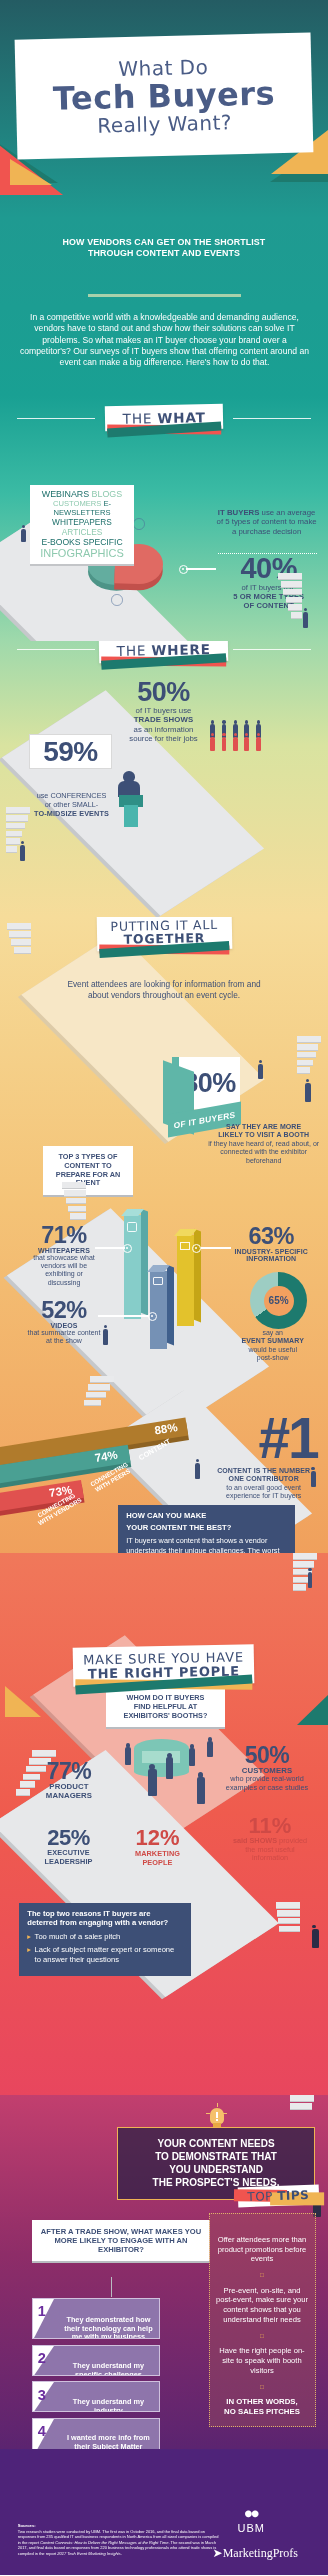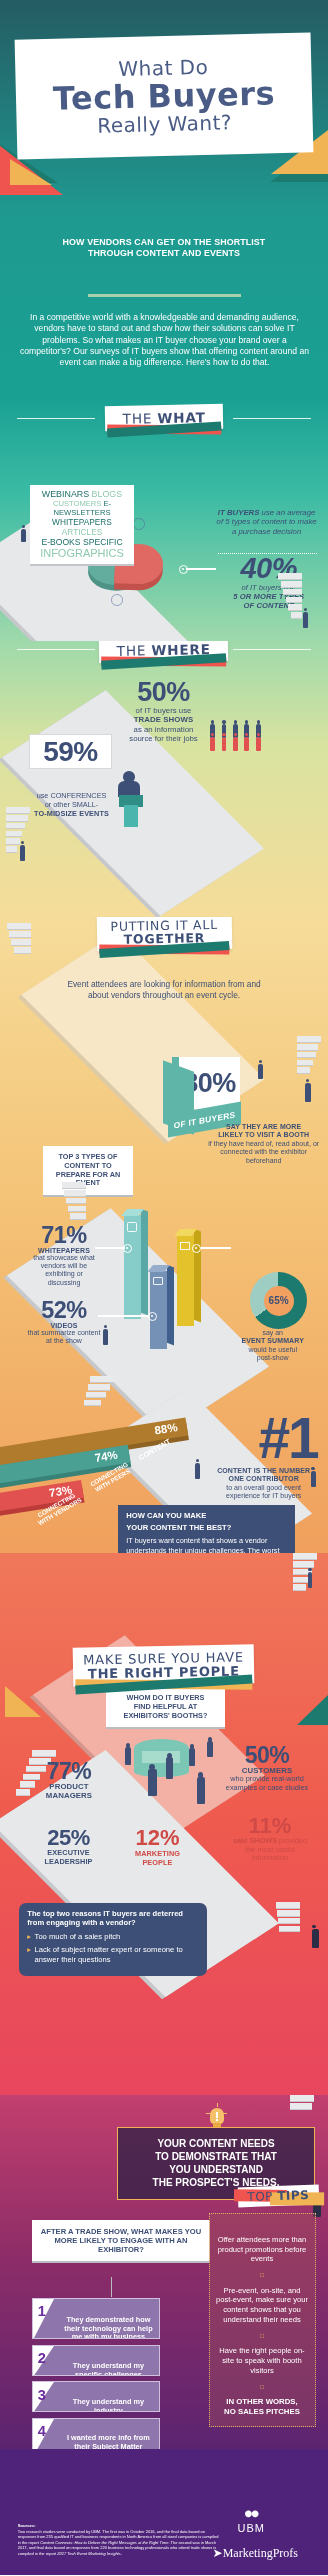--- a/index.html
+++ b/index.html
@@ -109,21 +109,21 @@
     color: #fff; font-size: 8.6px; line-height: 1.31;
   }
   .kw1 { font-size: 8.9px; }
   .kw2 { font-size: 7.6px; }
   .kw3 { font-size: 8.3px; }
   .kw4 { font-size: 8.6px; }
   .kw5 { font-size: 11px; }
   .kw-dark  { color: #1d6f6a; }
   .kw-light { color: #8dc9ae; }
 
-  .stat-right { position: absolute; text-align: center; font-style: italic; }
+  .stat-right { position: absolute; text-align: center; }
 
   .donut {
     position: absolute; border-radius: 50%;
   }
   .donut .hole {
     position: absolute; border-radius: 50%; background: #f3f4f5;
     display: flex; align-items: center; justify-content: center;
     font-weight: bold; color: #3d4f76;
   }
 
@@ -513,20 +513,25 @@
     <div class="callout-dot" style="left:123px;top:327px;"></div>
 
     <div style="position:absolute;left:26px;top:383px;width:76px;text-align:center;">
       <div class="big-pct" style="font-size:23.5px;">52%</div>
       <div class="cap" style="font-size:7px;">VIDEOS</div>
       <div style="font-size:7px;line-height:1.2;">that summarize content at the show</div>
     </div>
     <div class="callout-line" style="left:98px;top:398px;width:51px;"></div>
     <div class="callout-dot" style="left:148px;top:395px;"></div>
 
+    <div style="position:absolute;right:7.3px;top:309px;width:99px;text-align:center;">
+      <div class="big-pct" style="font-size:23.5px;">63%</div>
+      <div class="cap" style="font-size:7px;">INDUSTRY- SPECIFIC</div>
+      <div class="cap" style="font-size:7px;">INFORMATION</div>
+    </div>
     <div class="callout-line" style="left:201px;top:330px;width:30px;"></div>
     <div class="callout-dot" style="left:192px;top:327px;"></div>
 
     <div class="donut" style="right:21px;top:355px;width:57px;height:57px;background:conic-gradient(#1d7a6e 0% 65%, #9dcdc3 65% 100%);">
       <div class="hole" style="left:13.6px;top:13.6px;width:30px;height:30px;font-size:10px;background:#f2a05f;">
         <span>65%</span>
       </div>
     </div>
     <div style="position:absolute;right:7.3px;top:412px;width:96px;text-align:center;font-size:7px;line-height:1.2;">
       <div>say an</div>
@@ -685,21 +690,21 @@
     </div>
 
     <div style="position:absolute;right:19px;top:263px;width:78px;text-align:center;color:#cf4a46;">
       <div style="font-size:22px;font-weight:bold;line-height:.95;">11%</div>
       <div style="font-size:7.3px;line-height:1.2;">
         <span style="font-weight:bold;">said SHOWS</span>
         <span>provided the most useful information</span>
       </div>
     </div>
 
-    <div class="panel-dark" style="left:19px;top:350px;width:188px;border-radius:7px;">
+    <div class="panel-dark" style="left:19px;top:350px;width:172px;">
       <h4>The top two reasons IT buyers are deterred from engaging with a vendor?</h4>
       <ul>
         <li>Too much of a sales pitch</li>
         <li>Lack of subject matter expert or someone to answer their questions</li>
       </ul>
     </div>
 
     <div class="stair" style="right:28px;top:349px;">
       <i style="left:0;top:0;width:24px;"></i>
         <i style="left:1px;top:7.8px;width:23px;"></i>

